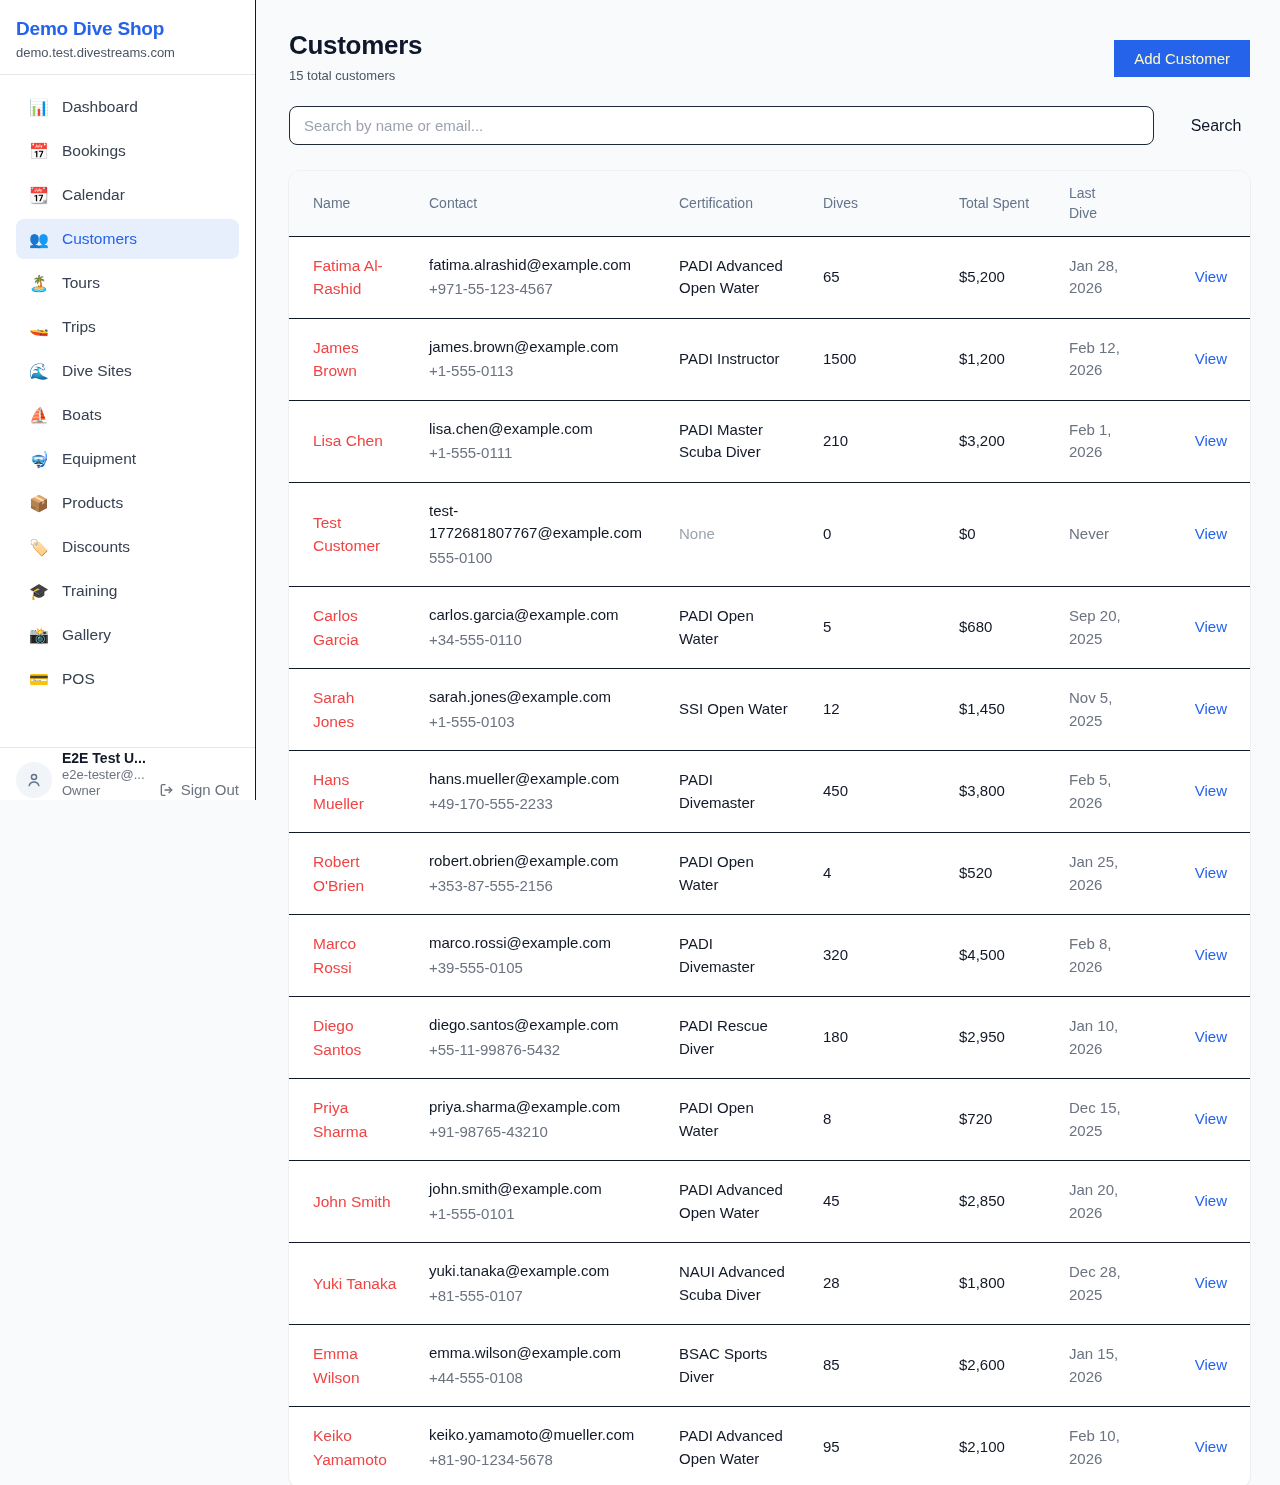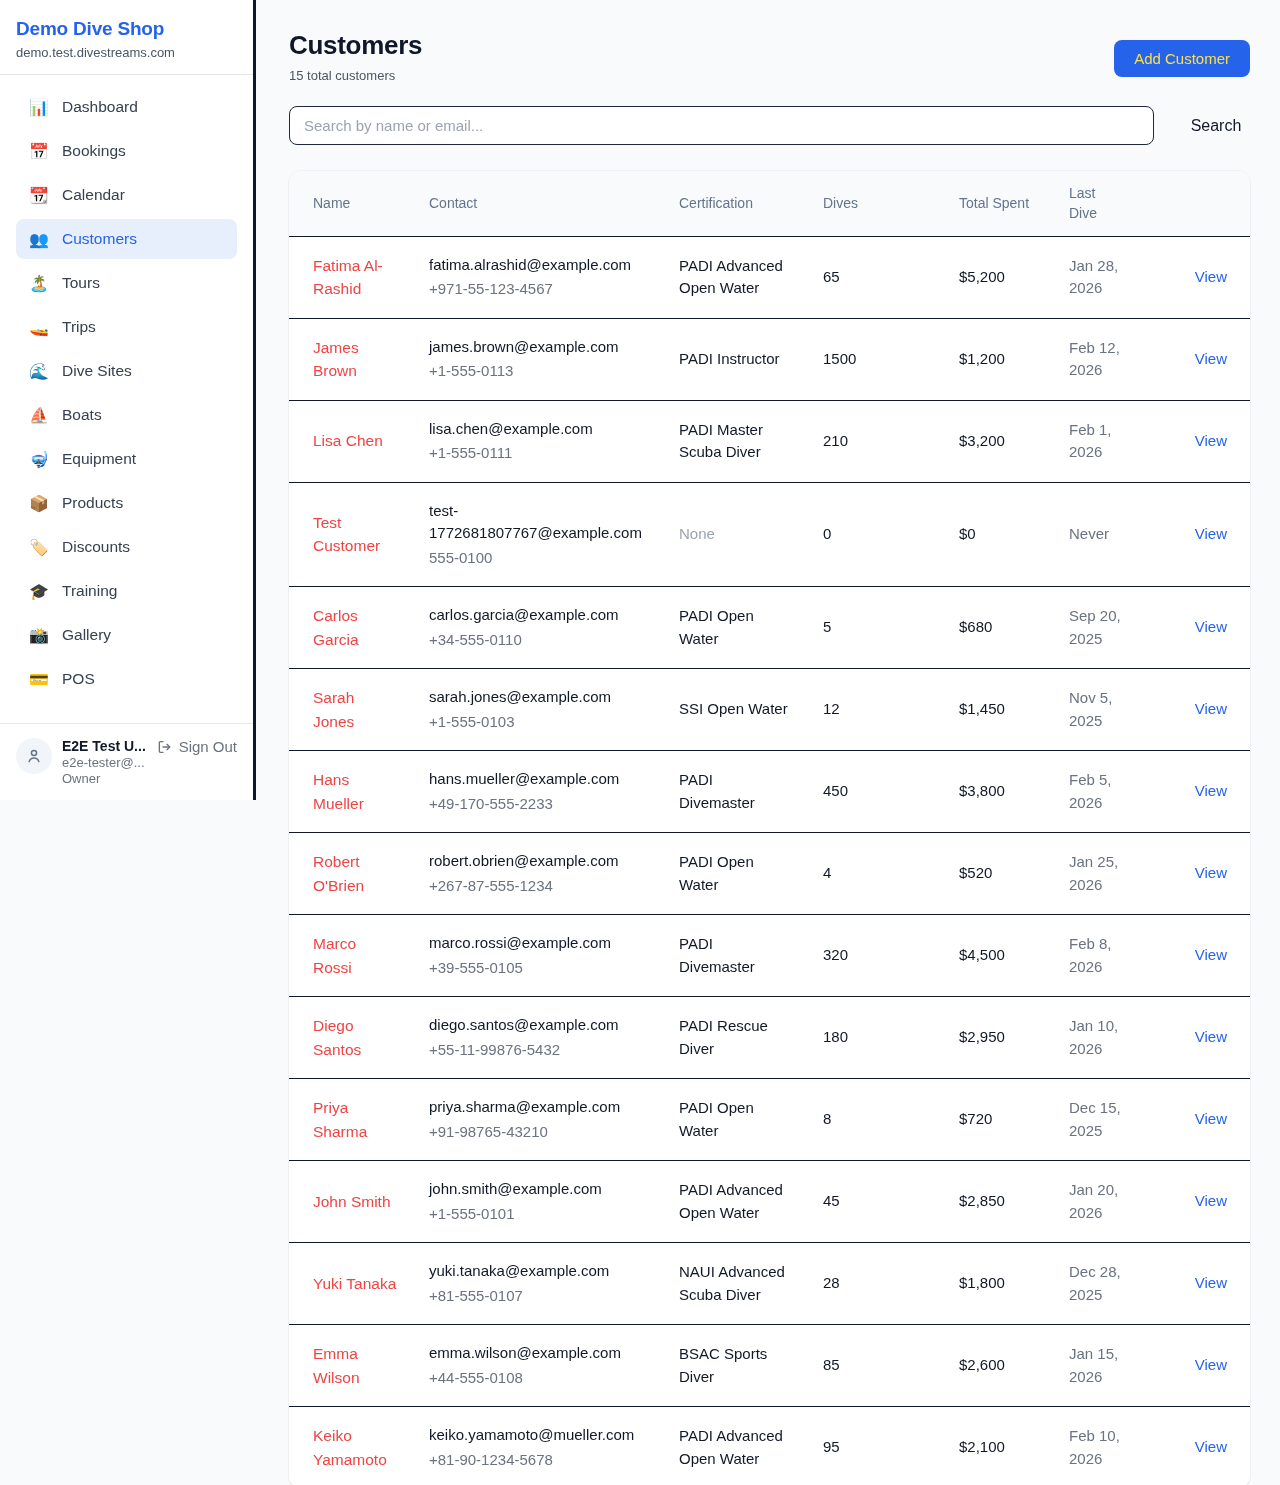--- a/index.html
+++ b/index.html
@@ -10,40 +10,40 @@
     color: #111827;
     min-height: 1485px;
     position: relative;
   }
 
   
   .sidebar {
     position: absolute; top: 0; left: 0;
     width: 256px; height: 800px;
     background: #ffffff;
-    border-right: 3px solid #0f172a;
+    border-right: 1px solid #0f172a;
     display: flex; flex-direction: column;
   }
   .sidebar-header { padding: 18px 16px 14px 16px; border-bottom: 1px solid #e5e7eb; }
   .shop-name { color: #2563eb; font-size: 19px; font-weight: 700; letter-spacing: -0.2px; }
   .shop-domain { color: #4b5563; font-size: 13px; margin-top: 5px; }
   .sidebar-nav { padding: 12px 16px; flex: 1 1 auto; overflow: hidden; }
   .nav-item {
     display: flex; align-items: center;
     height: 40px; margin-bottom: 4px;
     padding: 0 12px; border-radius: 8px;
     text-decoration: none; color: #374151; font-size: 15.5px;
     cursor: pointer;
   }
   .nav-item.active { background: #e7effd; color: #2563eb; font-weight: 500; }
   .nav-icon { width: 22px; margin-right: 12px; font-size: 16px; text-align: center; flex: 0 0 auto; }
   .sidebar-user {
     border-top: 1px solid #e5e7eb;
-    padding: 14px 16px;
-    display: flex; align-items: flex-start; gap: 10px; margin-top: 12px;
+    padding: 2px 16px;
+    display: flex; align-items: flex-end; gap: 10px; margin-top: 12px;
   }
   .avatar {
     width: 36px; height: 36px; border-radius: 50%;
     background: #f1f5f9; color: #64748b;
     display: flex; align-items: center; justify-content: center;
     flex: 0 0 auto;
   }
   .user-meta { min-width: 0; flex: 1 1 auto; }
   .user-name { font-size: 14px; font-weight: 700; color: #111827; white-space: nowrap; }
   .user-email, .user-role { font-size: 13px; color: #6b7280; margin-top: 1px; white-space: nowrap; }
@@ -53,22 +53,22 @@
     font-size: 15px; font-family: inherit; cursor: pointer;
     flex: 0 0 auto; padding: 0;
   }
 
   
   .main { margin-left: 256px; padding: 30px 30px 24px 33px; }
   .main-header { display: flex; align-items: flex-start; justify-content: space-between; }
   .page-title { font-size: 26px; font-weight: 700; color: #0f172a; letter-spacing: -0.3px; }
   .page-subtitle { font-size: 13px; color: #4b5563; margin-top: 7px; }
   .btn-primary {
-    background: #2563eb; color: #fde047;
-    border: none; border-radius: 8px;
+    background: #2563eb; color: #fef9c3;
+    border: none; border-radius: 0;
     font-size: 15px; font-weight: 500; font-family: inherit;
     padding: 10px 20px; cursor: pointer; margin-top: 10px;
   }
 
   .search-row { display: flex; align-items: center; margin-top: 23px; }
   .search-input {
     flex: 1 1 auto; height: 39px;
     border: 1px solid #1f2937; border-radius: 8px;
     padding: 0 14px; font-size: 15px; font-family: inherit;
     background: #ffffff; color: #111827; outline: none;
@@ -341,21 +341,21 @@
       <td><span class="cell-dives">450</span></td>
       <td><span class="cell-spent">$3,800</span></td>
       <td><span class="cell-last">Feb 5, 2026</span></td>
       <td class="view-cell"><a class="view-link">View</a></td>
     </tr>
 
     <tr>
       <td><a class="name-link">Robert O'Brien</a></td>
       <td>
         <div class="cell-email">robert.obrien@example.com</div>
-        <div class="cell-phone">+267-87-555-1234</div>
+        <div class="cell-phone">+353-87-555-2156</div>
       </td>
       <td><span class="cell-cert">PADI Open Water</span></td>
       <td><span class="cell-dives">4</span></td>
       <td><span class="cell-spent">$520</span></td>
       <td><span class="cell-last">Jan 25, 2026</span></td>
       <td class="view-cell"><a class="view-link">View</a></td>
     </tr>
 
     <tr>
       <td><a class="name-link">Marco Rossi</a></td>

